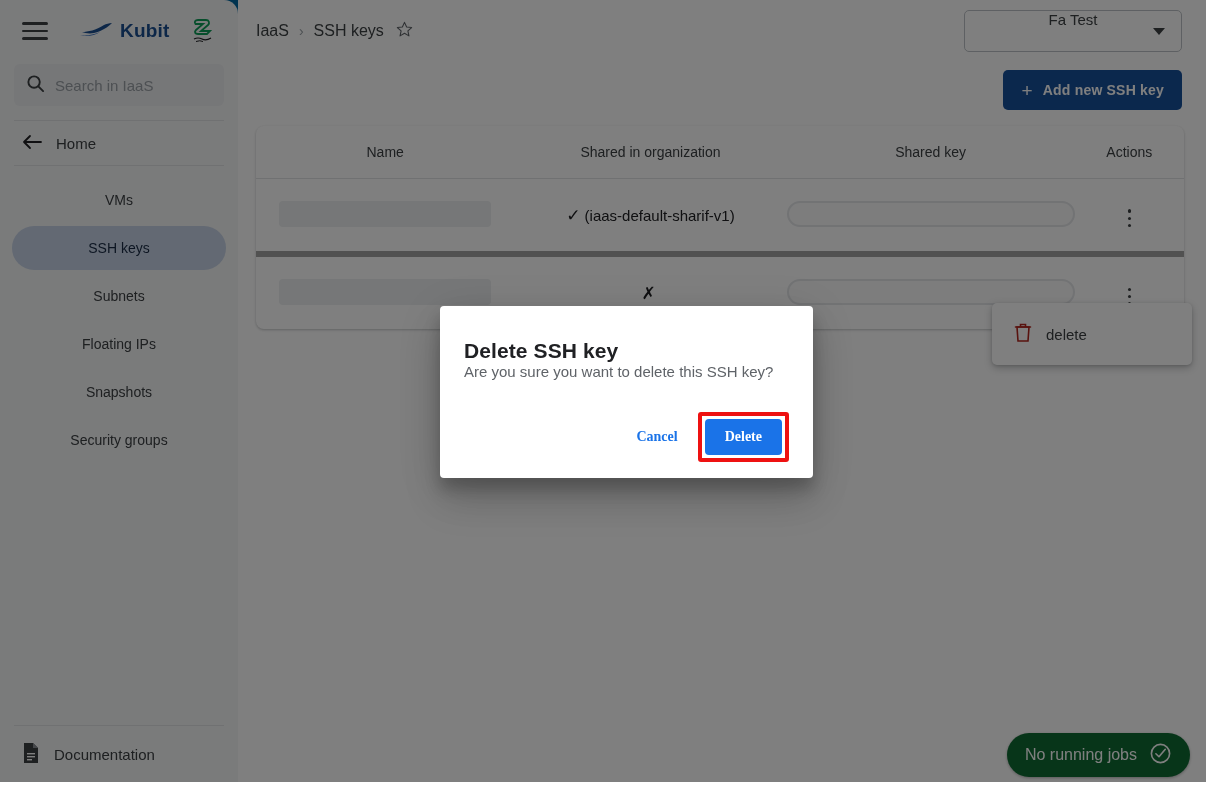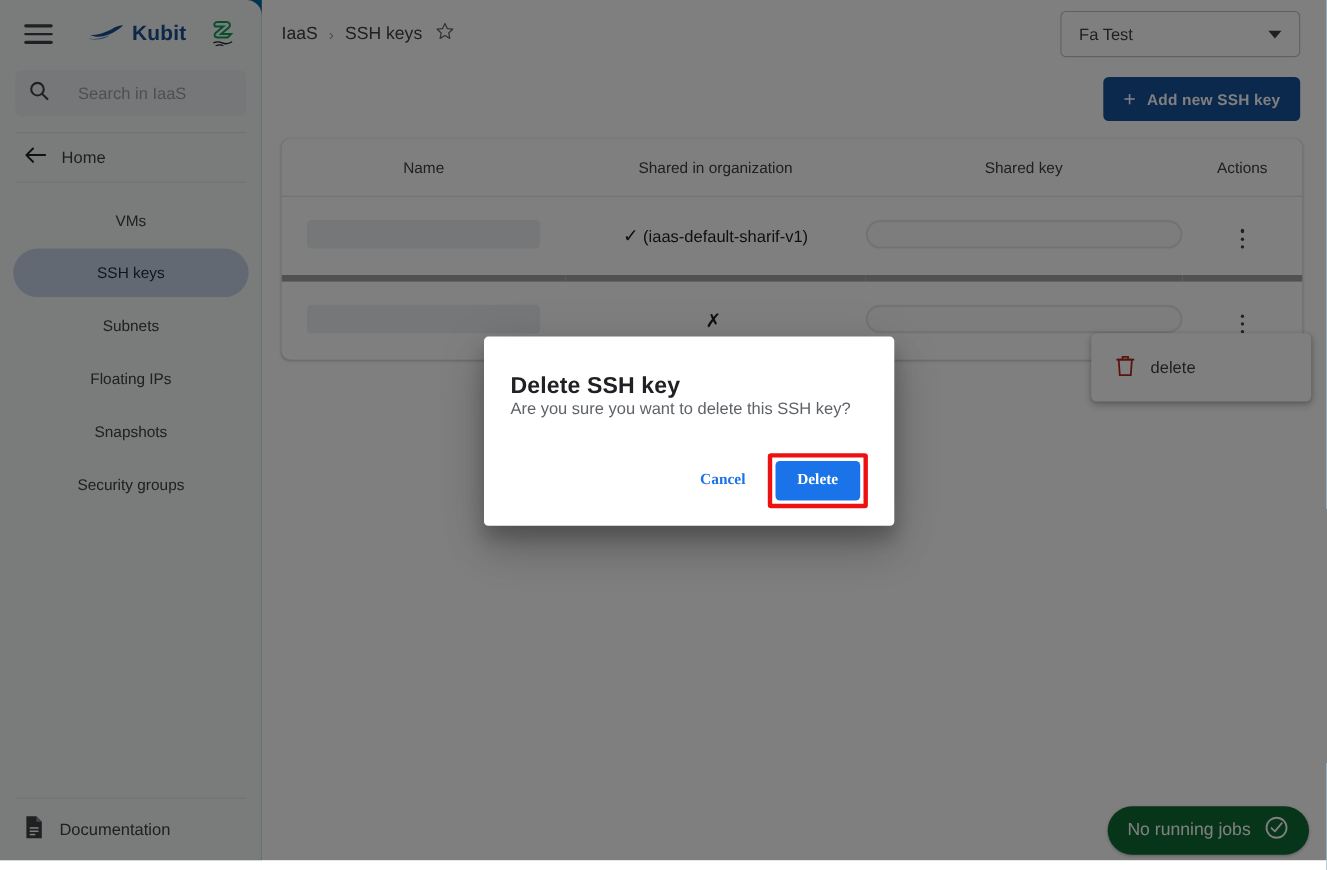--- a/index.html
+++ b/index.html
@@ -51,21 +51,21 @@
     letter-spacing: .2px;
   }
   .co-logo {
     margin-left: auto; margin-right: 8px;
     display: flex; flex-direction: column; align-items: center;
   }
 
   .search-box {
     height: 42px; margin: 2px 14px 0 14px;
     background: #eceef0; border-radius: 6px;
-    display: flex; align-items: center; gap: 26px;
+    display: flex; align-items: center; gap: 10px;
     padding: 0 12px;
   }
   .search-input {
     border: 0; background: transparent; outline: none;
     font-family: inherit; font-size: 15px; color: #3c4043;
     width: 100%;
   }
   .search-input::placeholder { color: #9aa0a6; }
 
   .side-divider { height: 1px; background: #e0e2e5; margin: 14px 14px 0 14px; }
@@ -107,21 +107,21 @@
     font-size: 16px; color: #3c4043;
   }
   .crumb-sep { color: #9aa0a6; font-size: 14px; }
   .star-icon { margin-left: 2px; cursor: pointer; }
 
   .org-select {
     margin-left: auto;
     width: 218px; height: 42px;
     border: 1px solid #bdc1c6; border-radius: 5px;
     display: flex; align-items: center; padding: 0 16px;
-    font-size: 15px; color: #3c4043; background: #fff; cursor: pointer;
+    font-size: 15px; color: #3c4043; background: #fff; cursor: pointer; flex-direction: column;
   }
   .caret {
     margin-left: auto;
     width: 0; height: 0;
     border-left: 6px solid transparent;
     border-right: 6px solid transparent;
     border-top: 7px solid #3c4043;
   }
 
   .action-row {

